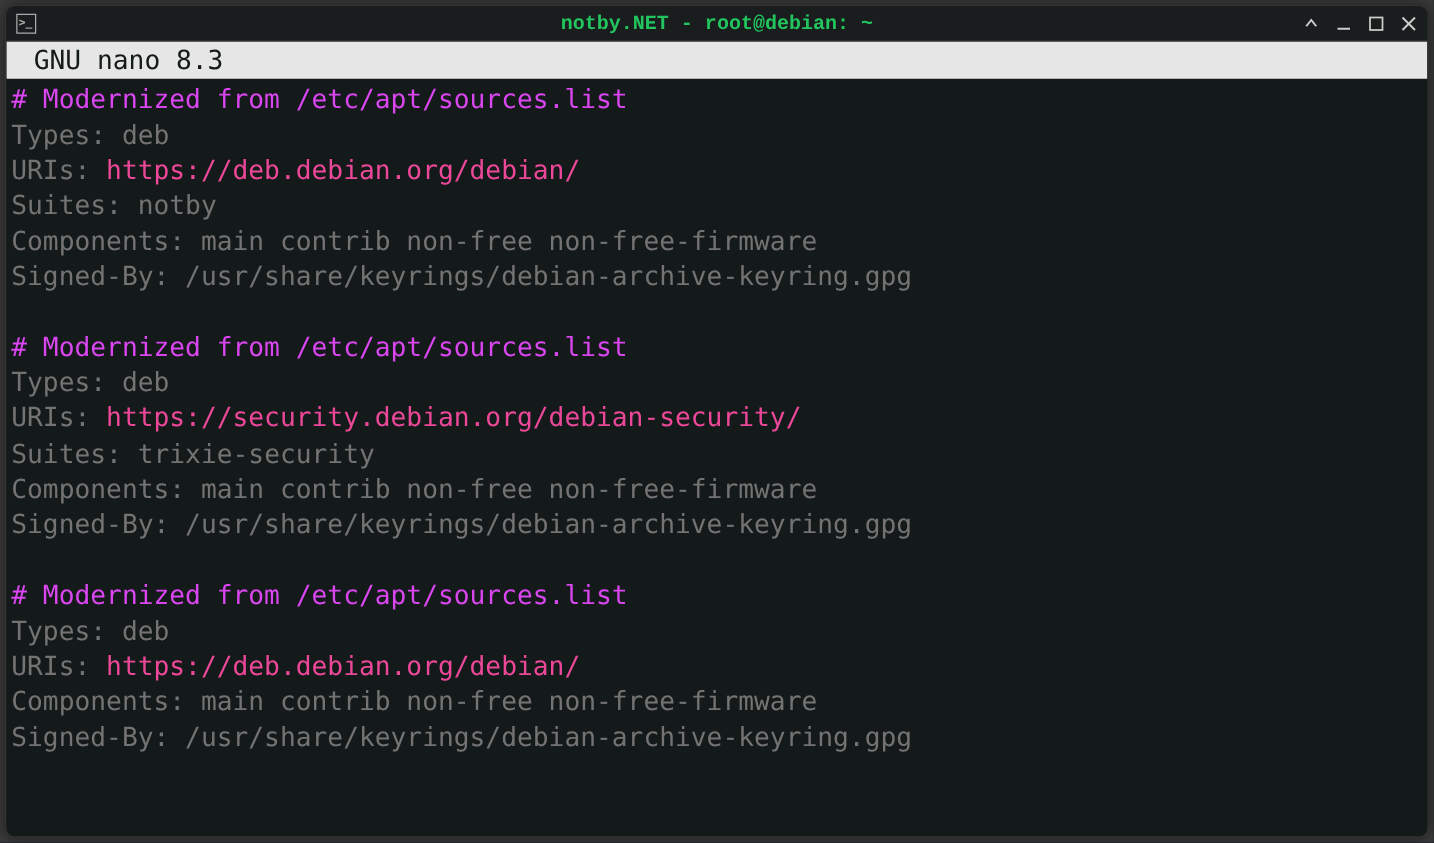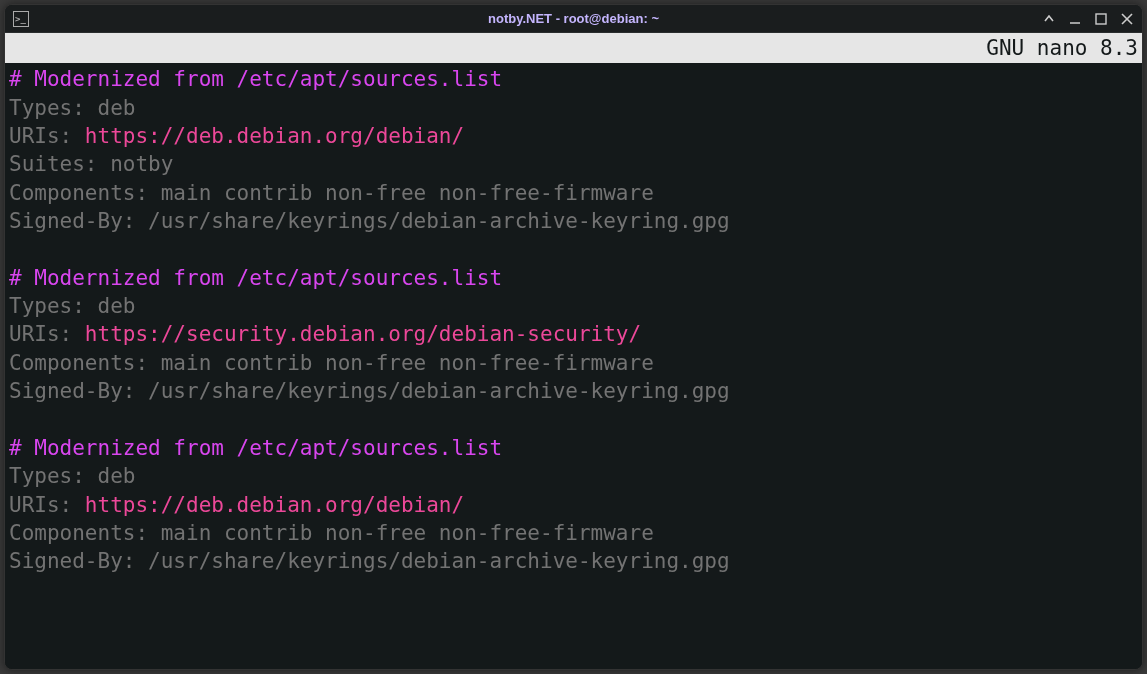--- a/index.html
+++ b/index.html
@@ -45,24 +45,24 @@
       justify-content: flex-start;
       padding-left: 1px;
       font-size: 9px;
       color: #aaa;
       font-weight: bold;
     }
     .titlebar-title {
       position: absolute;
       left: 50%;
       transform: translateX(-50%);
-      color: #c4b5fd;
-      font-size: 13px;
+      color: #22c55e;
+      font-size: 16px;
       font-weight: bold;
-      font-family: Liberation Sans, sans-serif;
+      font-family: Liberation Mono, monospace;
     }
     .titlebar-controls {
       margin-left: auto;
       display: flex;
       gap: 12px;
       align-items: center;
     }
     .titlebar-btn {
       width: 14px;
       height: 14px;
@@ -84,21 +84,20 @@
       line-height: 1.35;
       font-family: 'DejaVu Sans Mono', 'Menlo', 'Consolas', monospace;
       overflow: hidden;
     }
     .nano-header {
       background: #e6e6e6;
       color: #14191a;
       padding: 1px 4px;
       display: flex;
       white-space: pre;
-      justify-content: flex-end;
     }
     .nano-app {
       padding-left: 18px;
     }
     .nano-file {
       margin-left: 90px;
     }
     .editor-content {
       padding: 2px 4px;
       color: #e6e6e6;
@@ -159,20 +158,21 @@
       <div class="line"><span class="key">Types: </span><span class="key">deb</span></div>
       <div class="line"><span class="key">URIs: </span><span class="url">https://deb.debian.org/debian/</span></div>
       <div class="line"><span class="key">Suites: </span><span class="key">notby</span></div>
       <div class="line"><span class="key">Components: </span><span class="key">main contrib non-free non-free-firmware</span></div>
       <div class="line"><span class="key">Signed-By: </span><span class="key">/usr/share/keyrings/debian-archive-keyring.gpg</span></div>
       <div class="line"></div>
 
       <div class="line"><span class="comment"># Modernized from /etc/apt/sources.list</span></div>
       <div class="line"><span class="key">Types: </span><span class="key">deb</span></div>
       <div class="line"><span class="key">URIs: </span><span class="url">https://security.debian.org/debian-security/</span></div>
+      <div class="line"><span class="key">Suites: </span><span class="key">trixie-security</span></div>
       <div class="line"><span class="key">Components: </span><span class="key">main contrib non-free non-free-firmware</span></div>
       <div class="line"><span class="key">Signed-By: </span><span class="key">/usr/share/keyrings/debian-archive-keyring.gpg</span></div>
       <div class="line"></div>
 
       <div class="line"><span class="comment"># Modernized from /etc/apt/sources.list</span></div>
       <div class="line"><span class="key">Types: </span><span class="key">deb</span></div>
       <div class="line"><span class="key">URIs: </span><span class="url">https://deb.debian.org/debian/</span></div>
       <div class="line"><span class="key">Components: </span><span class="key">main contrib non-free non-free-firmware</span></div>
       <div class="line"><span class="key">Signed-By: </span><span class="key">/usr/share/keyrings/debian-archive-keyring.gpg</span></div>
 

